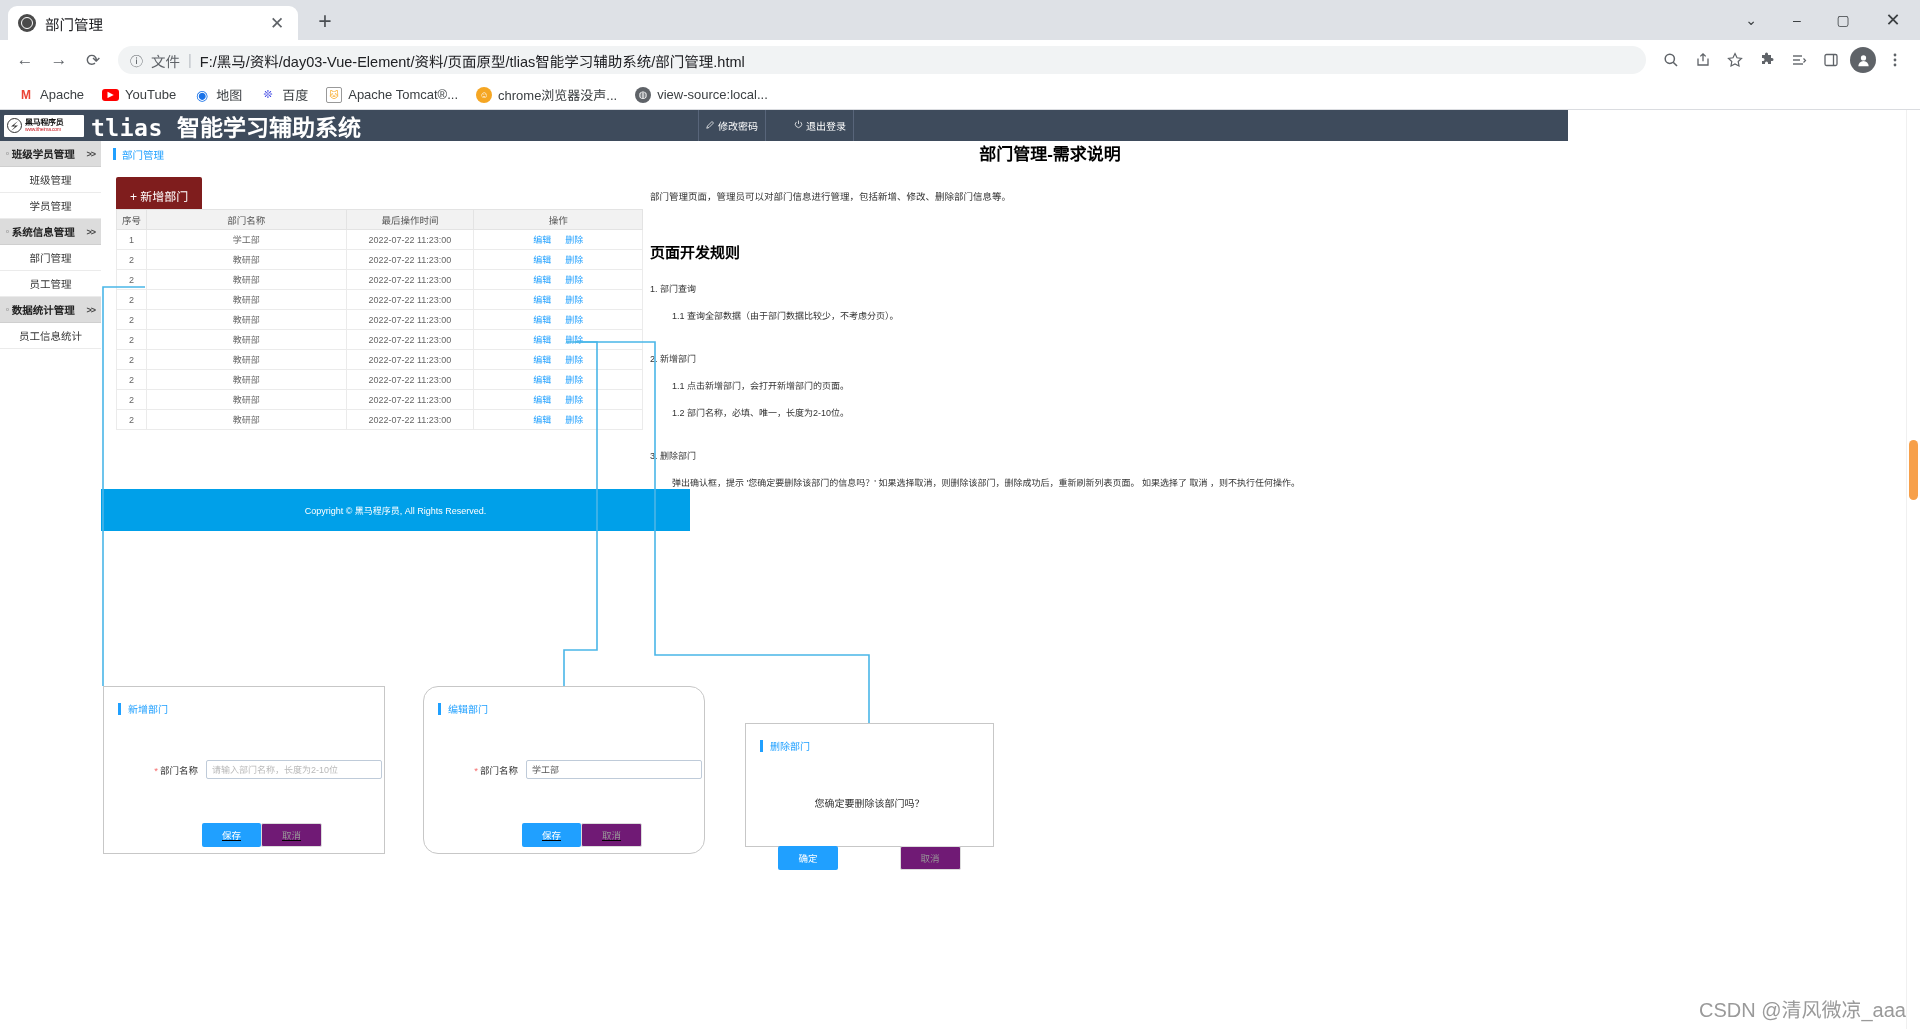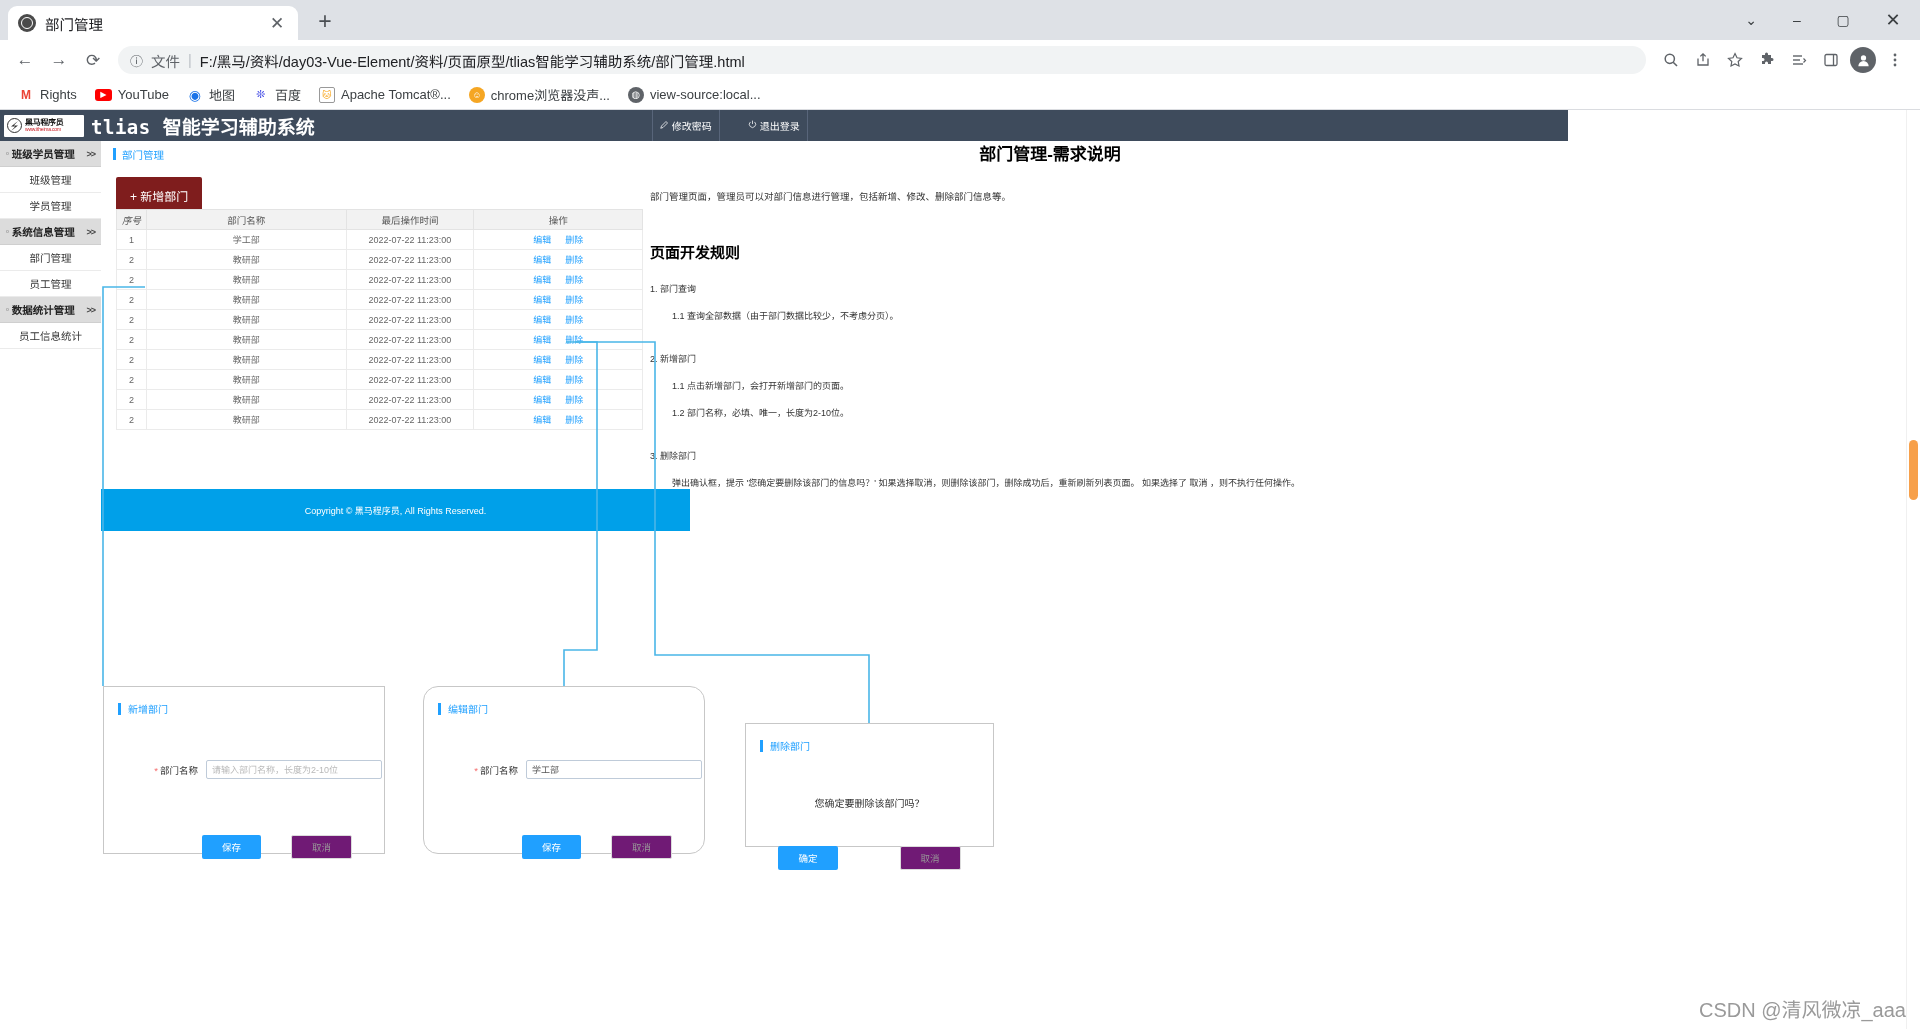--- a/index.html
+++ b/index.html
@@ -100,21 +100,21 @@
   .logo-circle {
     width:15px;height:15px;border-radius:50%;border:1.4px solid #333; flex:none;
     position:relative; background:#fff;
   }
   .logo-circle::after{ content:""; position:absolute; left:3px; top:2px; width:7px;height:10px;
     background:#333; clip-path: polygon(100% 0, 0 55%, 60% 55%, 0 100%, 100% 45%, 40% 45%); }
   .logo-txt { display:flex;flex-direction:column;line-height:1; }
   .logo-txt b { font-size:8px; color:#111; letter-spacing:-0.3px;}
   .logo-txt i { font-size:5px; color:#c9161e; font-style:normal; letter-spacing:-0.2px;}
   .app-title {
-    margin-left: 7px; color: #fff; font-size: 19px; font-weight: bold; letter-spacing: 0.5px;
+    margin-left: 7px; color: #fff; font-size: 23px; font-weight: bold; letter-spacing: 0.5px;
     font-family:"DejaVu Sans Mono","Liberation Mono",monospace;
   }
   .app-title .cn { font-family:"Liberation Sans",sans-serif; letter-spacing:0; }
   .hdr-actions { margin-left: 337px; display: flex; height: 31px; }
   .hdr-btn {
     display: flex; align-items: center; gap: 3px; color: #fff; font-size: 10px;
     padding: 0 7px; border-left: 1px solid #58657a; cursor: pointer; height:100%;
   }
   .hdr-btn:last-child { border-right: 1px solid #58657a; padding-left: 28px; }
 
@@ -147,21 +147,21 @@
 
   table.dept { position:absolute; left:15px; top:68px; border-collapse: collapse; width: 527px; }
   table.dept th {
     background: #f2f2f2; border: 1px solid #e3e3e3; font-size: 9.5px; color: #555;
     font-weight: normal; height: 20px; text-align: center;
   }
   table.dept td {
     border: 1px solid #ebebeb; font-size: 9px; color: #666; height: 20px;
     text-align: center;
   }
-  .col-idx { width: 30px; font-style: italic; } .col-name { width: 200px; }
+  .col-idx { width: 30px; } .col-name { width: 200px; }
   .col-time { width: 128px; } .col-ops { width: 169px; }
   .op-link { color: #20a0ff; cursor: pointer; font-size: 9px; text-decoration:none; }
   .op-link + .op-link { margin-left: 14px; }
 
   .footer-bar {
     position: absolute; left: 0; top: 348px; width: 589px; height: 42px;
     background: #00a0e9; color: #fff; font-size: 9px;
     display: flex; align-items: center; justify-content: center;
   }
 
@@ -183,21 +183,21 @@
   .mock-title span { font-size: 10px; color: #20a0ff; }
   .form-row { display:flex; align-items:center; margin-top: 44px; padding-left: 22px; }
   .form-label { font-size: 9.5px; color: #333; width: 72px; text-align: right; margin-right: 8px;}
   .req { color: #f56c6c; margin-right:2px; }
   .form-input {
     width: 176px; height: 19px; border: 1px solid #bfcbd9; border-radius: 2px;
     font-size: 9px; padding: 0 5px; color: #555; background:#fff;
     font-family:"Liberation Sans",sans-serif;
   }
   .form-input::placeholder { color: #b9b9b9; }
-  .mock-btns { display: flex; gap: 30px; padding-left: 98px; margin-top: 56px; }
+  .mock-btns { display: flex; padding-left: 98px; margin-top: 44px; text-decoration: underline; }
   .btn-primary {
     background: #20a0ff; color: #fff; border: none; font-size: 9.5px;
     padding: 5px 20px; border-radius: 2px; cursor: pointer;
   }
   .btn-plain {
     background: #701a75; color: #999; border: 1px solid #dcdcdc; font-size: 9.5px;
     padding: 4px 20px; border-radius: 2px; cursor: pointer;
   }
   .confirm-text { font-size: 10px; color: #333; text-align: center; margin-top: 42px; }
   .confirm-btns { display:flex; gap: 62px; justify-content:center; margin-top: 36px; }
@@ -300,21 +300,21 @@
             <circle cx="8" cy="8" r="1.4" fill="#5f6368"></circle>
             <circle cx="8" cy="13" r="1.4" fill="#5f6368"></circle>
           </svg>
       </div>
     </div>
   </div>
 
   <div class="bookmarks">
     <div class="bm">
       <span class="bm-ico" style="color:#ea4335">M</span>
-      <span>Rights</span>
+      <span>Apache</span>
     </div>
     <div class="bm">
       <span class="bm-ico" style="background:#ff0000;color:#fff;font-size:8px;border-radius:3px;width:17px;height:12px;">▶</span>
       <span>YouTube</span>
     </div>
     <div class="bm">
       <span class="bm-ico" style="color:#1a73e8;font-size:14px;">◉</span>
       <span>地图</span>
     </div>
     <div class="bm">

